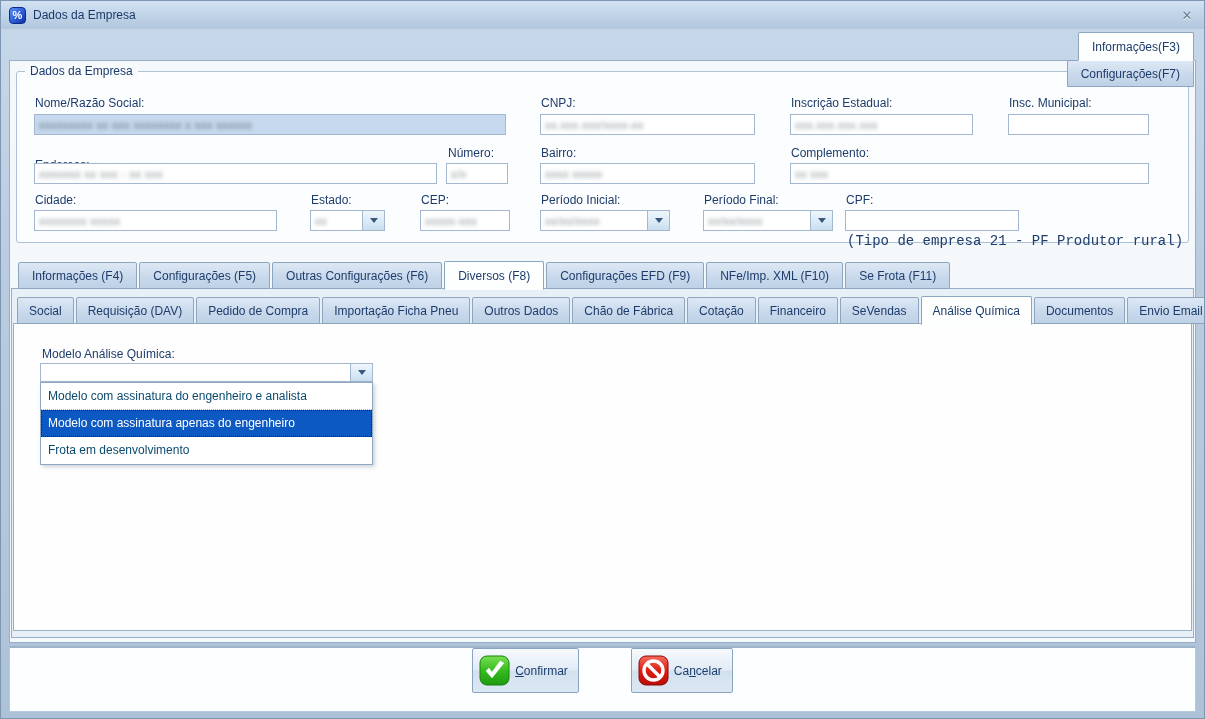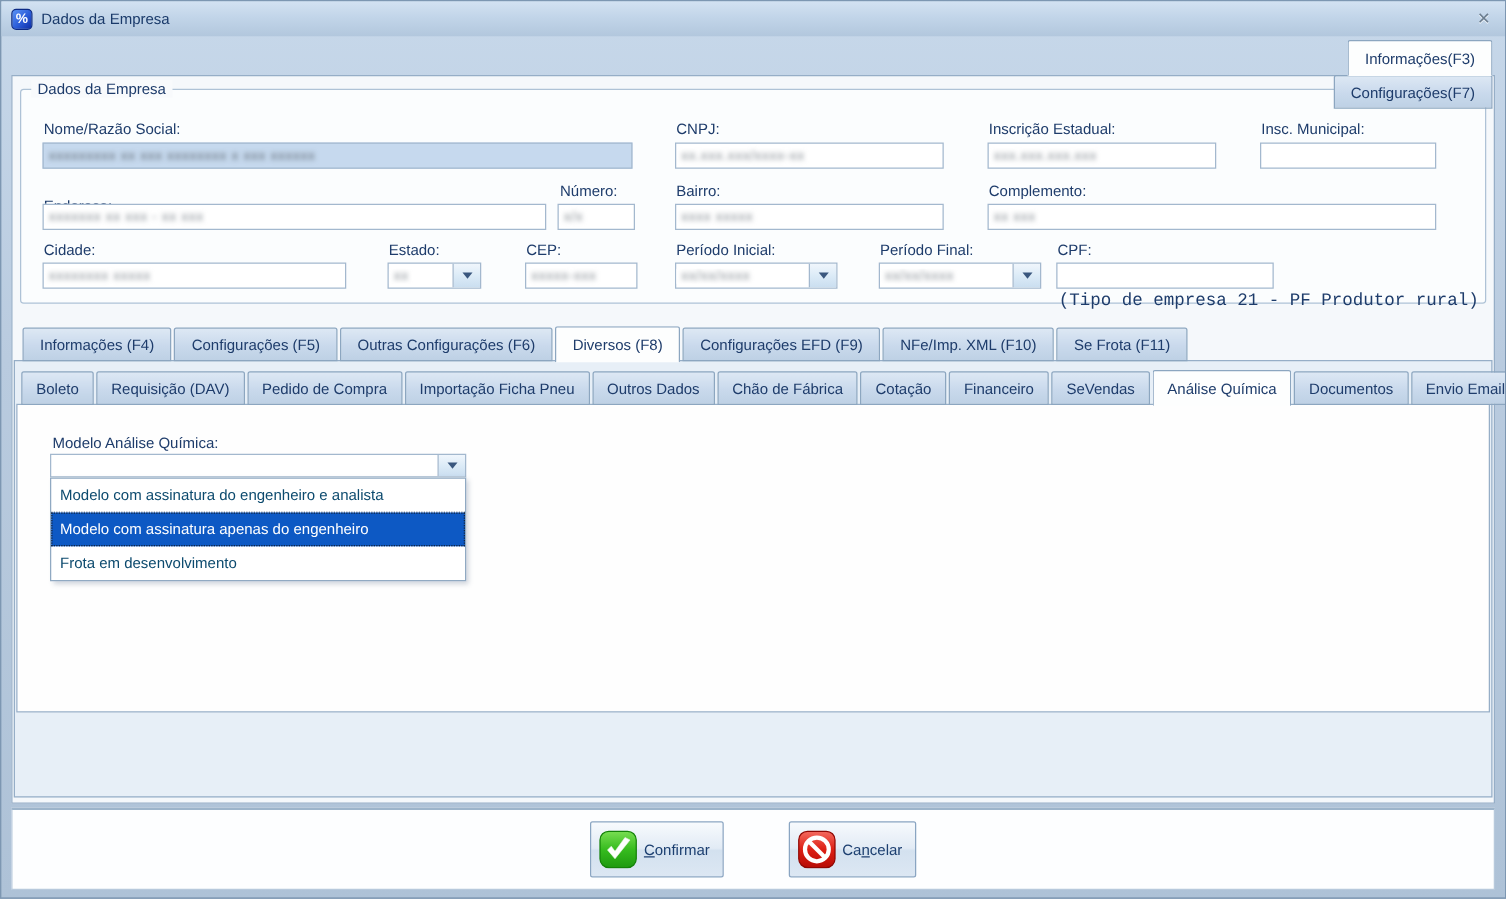--- a/index.html
+++ b/index.html
@@ -31,21 +31,21 @@
     border-bottom:1px solid #fdfefe;}
   .maintabs{left:8px;top:31px;right:8px;height:29px;z-index:2;flex-direction:column;}
   
   .mainpage{position:absolute;left:8px;top:59px;right:8px;height:583px;
     background:#f5f8fb;border:1px solid #96aec7;}
   .midtabs{left:17px;top:258px;right:12px;height:30px;z-index:2;}
   .midpage{position:absolute;left:10px;top:287px;right:10px;height:350px;
     background:#e7eff7;border:1px solid #96aec7;}
   .subtabs{left:16px;top:293px;right:14px;height:30px;z-index:2;}
   .subtab{padding:0 11px;}
-  .subpage{position:absolute;left:12px;top:322px;right:12px;height:247px;
+  .subpage{position:absolute;left:12px;top:322px;right:12px;height:308px;
     background:#fefefe;border:1px solid #96aec7;}
   
   .groupbox{position:absolute;left:15px;top:70px;right:15px;height:172px;
     border:1px solid #aec2d6;border-radius:3px;background:#fbfdfe;}
   .grouplabel{position:absolute;left:8px;top:-8px;background:#f8fafc;padding:0 5px;color:#1e3c6b;}
   
   .lbl{position:absolute;white-space:nowrap;color:#1e3c6b;}
   .inp{position:absolute;height:21px;background:#fff;border:1px solid #a3b8ce;
     display:flex;align-items:center;padding:0 4px;overflow:hidden;}
   .inp.hl{background:#c6d9ee;}
@@ -63,21 +63,21 @@
   .ddlist{position:absolute;left:26px;top:58px;width:333px;background:#fff;
     border:1px solid #90a9c2;box-shadow:2px 2px 4px rgba(60,80,110,.25);z-index:5;}
   .ddopt{height:27px;line-height:26px;padding:0 7px;color:#0c4a6e;cursor:pointer;
     border-bottom:1px dotted #a9b6c4;white-space:nowrap;overflow:hidden;}
   .ddopt:last-child{border-bottom:none;}
   .ddopt.sel{background:#0d59c4;color:#fff;outline:1px dotted #13243c;outline-offset:-1px;
     border-bottom-color:#0d59c4;}
   
   .footer{position:absolute;left:8px;top:645px;right:8px;height:66px;background:#fdfeff;
     border:1px solid #b7c9dc;border-top:2px solid #9db4ca;
-    display:flex;align-items:center;justify-content:center;gap:52px;}
+    display:flex;align-items:flex-start;justify-content:center;gap:52px;}
   .btn{height:45px;min-width:94px;display:flex;align-items:center;gap:5px;padding:0 10px 0 6px;
     background:linear-gradient(180deg,#f7fafd 0%,#e2ebf5 48%,#d3e1ef 52%,#dce7f3 100%);
     border:1px solid #8aa5c2;border-radius:2px;color:#1c3f70;cursor:pointer;font-size:12px;}
   .btn .mn{text-decoration:underline;}
   .bicon{width:31px;height:31px;flex:0 0 31px;}
 </style>
 </head>
 <body>
 
 <div class="window">
@@ -180,21 +180,21 @@
     <div class="tab">Outras Configurações (F6)</div>
     <div class="tab active">Diversos (F8)</div>
     <div class="tab">Configurações EFD (F9)</div>
     <div class="tab">NFe/Imp. XML (F10)</div>
     <div class="tab">Se Frota (F11)</div>
   </div>
 
   <div class="midpage"></div>
 
   <div class="tabstrip subtabs">
-    <div class="tab subtab">Boleto</div>
+    <div class="tab subtab">Social</div>
     <div class="tab subtab">Requisição (DAV)</div>
     <div class="tab subtab">Pedido de Compra</div>
     <div class="tab subtab">Importação Ficha Pneu</div>
     <div class="tab subtab">Outros Dados</div>
     <div class="tab subtab">Chão de Fábrica</div>
     <div class="tab subtab">Cotação</div>
     <div class="tab subtab">Financeiro</div>
     <div class="tab subtab">SeVendas</div>
     <div class="tab subtab active">Análise Química</div>
     <div class="tab subtab">Documentos</div>

